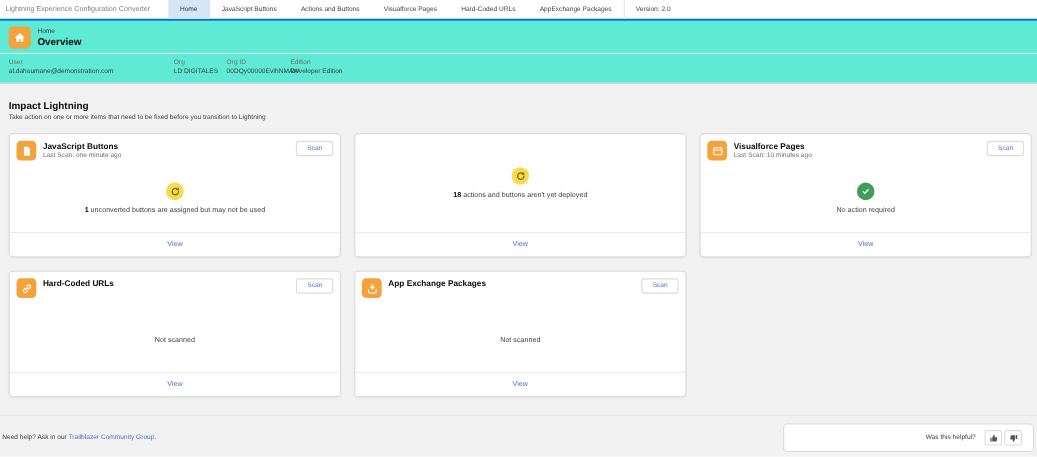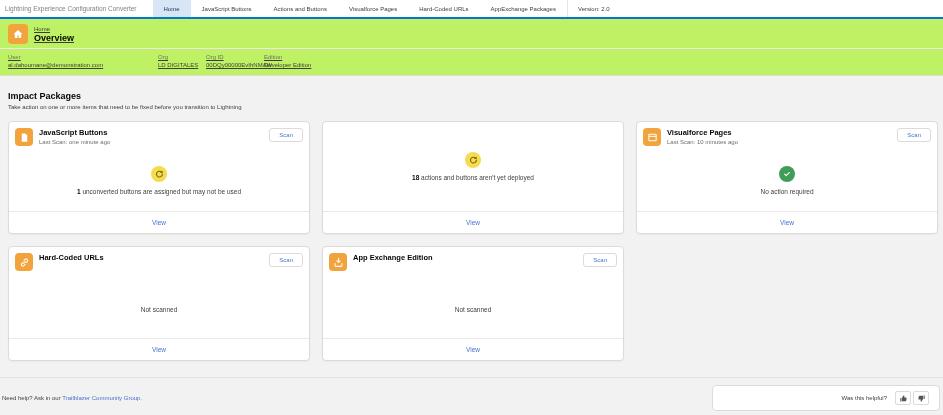--- a/index.html
+++ b/index.html
@@ -5,21 +5,21 @@
   html,body{margin:0;padding:0;}
   .page{position:relative;width:943px;height:415px;background:#f3f2f2;overflow:hidden;
         font-family:"Liberation Sans",sans-serif;color:#3e3e3c;}
   
   .topnav{height:17px;background:#fff;border-bottom:2px solid #0176d3;display:flex;align-items:stretch;}
   .app-title{font-size:6.5px;color:#83817e;display:flex;align-items:center;padding:0 16px 0 5px;white-space:nowrap;}
   .tab{font-size:6px;color:#3e3e3c;display:flex;align-items:center;padding:0 11px;white-space:nowrap;cursor:pointer;}
   .tab.active{background:#d8e5f5;color:#16325c;}
   .version{font-size:6px;color:#3e3e3c;display:flex;align-items:center;padding:0 10px;border-left:1px solid #e5e4e2;white-space:nowrap;}
   
-  .page-header{background:#bef264;border-bottom:1px solid #dddbda;text-decoration:underline;}
+  .page-header{background:#5eead4;border-bottom:1px solid #dddbda;}
   .crumb-row{display:flex;align-items:center;padding:5px 8px 4px;border-bottom:1px solid #eae9e7;}
   .tile{border-radius:4px;background:#f2a33c;display:flex;align-items:center;justify-content:center;flex:none;}
   .home-tile{width:20px;height:20px;margin-right:6px;}
   .crumb-small{font-size:6px;color:#3e3e3c;}
   .crumb-title{font-size:9px;font-weight:bold;color:#080707;margin-top:1px;}
   .fields-row{display:flex;padding:5px 8px 7px;}
   .field{flex:none;}
   .f0{width:150px;}.f1{width:48px;}.f2{width:58px;}
   .field-label{font-size:6px;color:#706e6b;}
   .field-value{font-size:6px;color:#3e3e3c;margin-top:2px;white-space:nowrap;}
@@ -102,21 +102,21 @@
         <div class="field-value">00DQy00000EvIhNMAW</div>
       </div>
       <div class="field">
         <div class="field-label">Edition</div>
         <div class="field-value">Developer Edition</div>
       </div>
     </div>
   </div>
 
   <div class="section-head">
-    <div class="section-title">Impact Packages</div>
+    <div class="section-title">Impact Lightning</div>
     <div class="section-sub">Take action on one or more items that need to be fixed before you transition to Lightning</div>
   </div>
 
   <div class="cards-row row1">
 
     <div class="card">
       <div class="card-head">
         <span class="tile card-tile">
           <svg width="11" height="11" viewBox="0 0 24 24">
               <path d="M6 3h8l4 4.5V21H6z" fill="#fff"></path>
@@ -214,21 +214,21 @@
     <div class="card">
       <div class="card-head">
         <span class="tile card-tile">
           <svg width="11" height="11" viewBox="0 0 24 24" fill="none" stroke="#fff" stroke-width="2.3" stroke-linecap="round" stroke-linejoin="round">
               <path d="M12 3.5v8.5"></path>
               <path d="M8.5 8.5L12 12l3.5-3.5"></path>
               <path d="M4.5 14v4.5a2 2 0 0 0 2 2h11a2 2 0 0 0 2-2V14"></path>
             </svg>
         </span>
         <div>
-          <div class="card-title">App Exchange Edition</div>
+          <div class="card-title">App Exchange Packages</div>
 
         </div>
         <button class="scan-btn">Scan</button>
       </div>
       <div class="card-body">
         <div class="msg"><b></b><span>Not scanned</span></div>
       </div>
       <div class="card-footer">
         <a class="view-link">View</a>
       </div>

